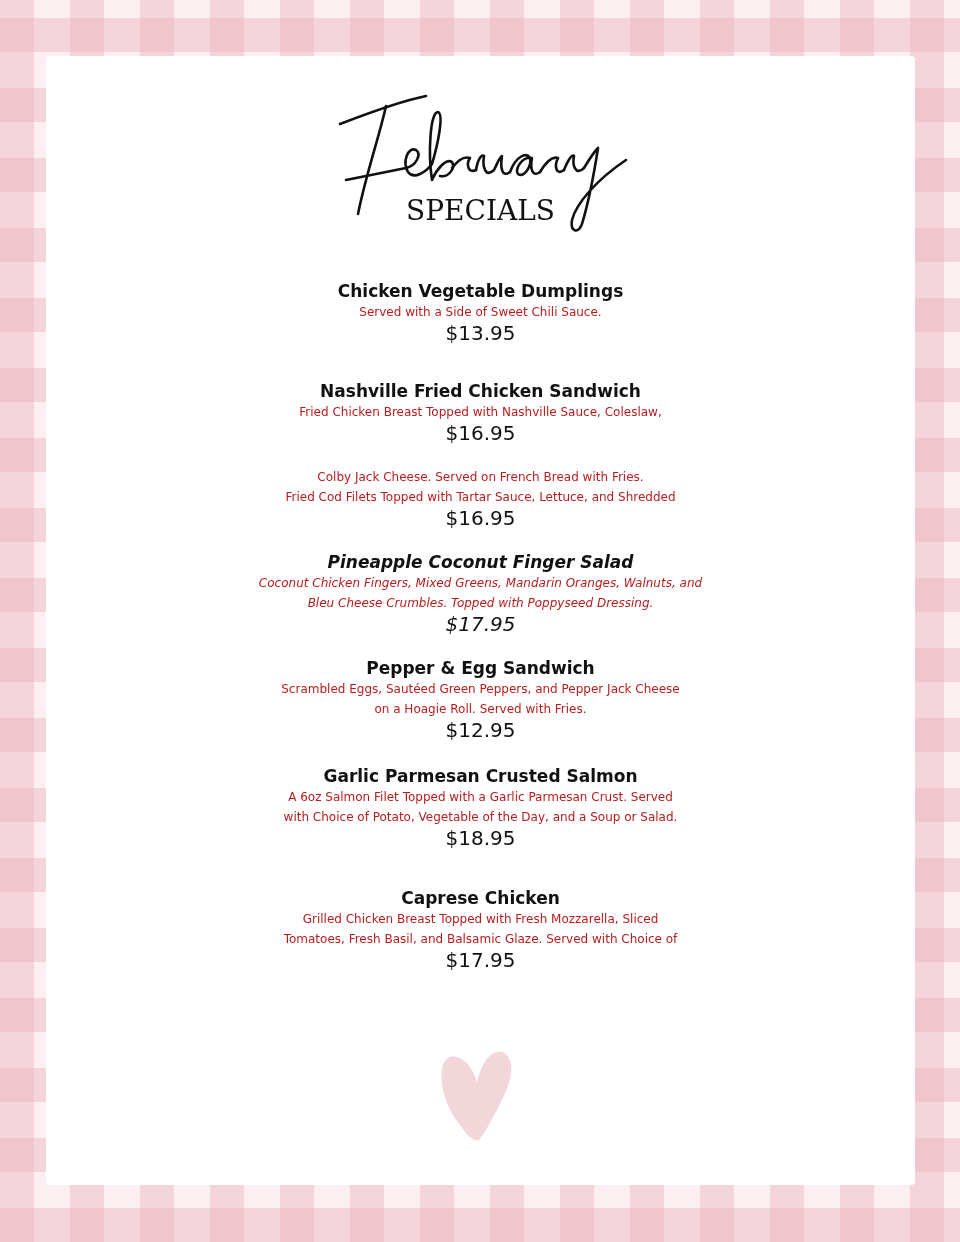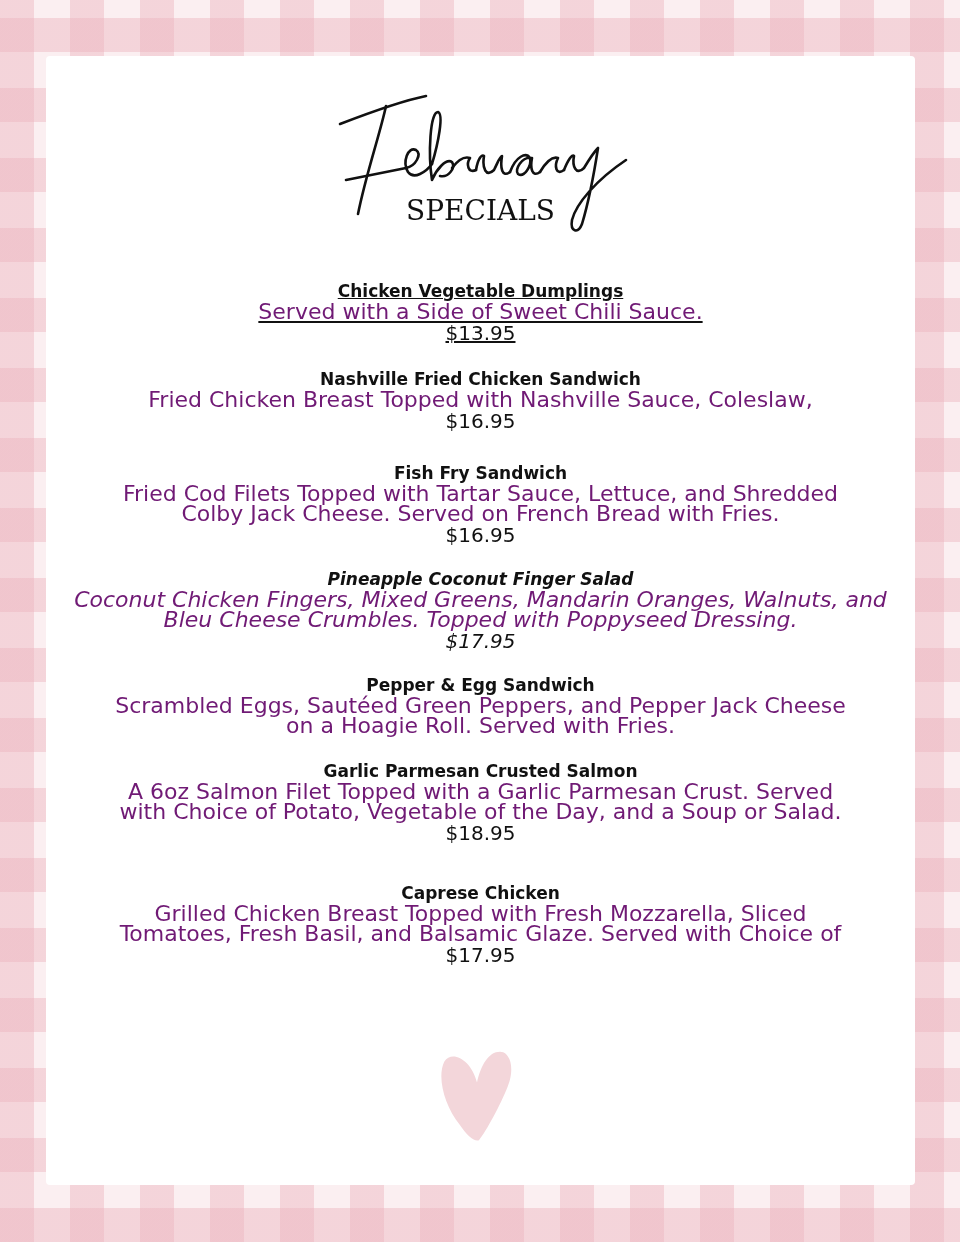--- a/index.html
+++ b/index.html
@@ -22,21 +22,21 @@
     }
     .script-title svg { width: 100%; height: 100%; }
     .specials {
       position: absolute; left: 0; right: 0; top: 118px; text-align: center;
       font-family: "DejaVu Serif", serif; font-size: 28px; letter-spacing: 0px;
       color: #111;
     }
     .menu { position: absolute; left: 0; right: 0; top: 224px; text-align: center; }
     .item { margin: 0 auto; }
     .item-name { font-weight: bold; font-size: 17px; line-height: 22px; color: #111; }
-    .item-desc { font-size: 22px; line-height: 20px; color: #701a75; }
+    .item-desc { font-size: 12px; line-height: 20px; color: #b91c1c; }
     .item-price { font-size: 20px; line-height: 22px; color: #111; }
     .heart { position: absolute; left: 392px; top: 992px; width: 78px; height: 96px; }
   </style>
 </head>
 <body>
 
 <div class="card">
   <div class="title-wrap">
     <div class="script-title" aria-label="February">
       <svg viewBox="0 0 320 150" fill="none" stroke="#111" stroke-width="2.6" stroke-linecap="round" stroke-linejoin="round">
@@ -57,50 +57,50 @@
 
         <path d="M214 88 C220 78, 226 72, 232 74 C228 82, 230 92, 238 86"></path>
 
         <path d="M238 86 C242 76, 246 70, 248 72 C246 82, 250 92, 258 84 C264 74, 270 66, 272 64 C268 90, 262 120, 256 140 C252 150, 244 148, 246 136 C250 120, 270 96, 300 76"></path>
       </svg>
     </div>
     <div class="specials">SPECIALS</div>
   </div>
 
   <div class="menu">
-    <div class="item" style="margin-bottom:24px;text-decoration:underline;">
+    <div class="item" style="margin-bottom:36px;">
       <div class="item-name">Chicken Vegetable Dumplings</div>
       <div class="item-desc">Served with a Side of Sweet Chili Sauce.</div>
       <div class="item-price">$13.95</div>
     </div>
 
-    <div class="item" style="margin-bottom:30px;">
+    <div class="item" style="margin-bottom:23px;">
       <div class="item-name">Nashville Fried Chicken Sandwich</div>
       <div class="item-desc">Fried Chicken Breast Topped with Nashville Sauce, Coleslaw,</div>
       <div class="item-price">$16.95</div>
     </div>
 
     <div class="item" style="margin-bottom:22px;">
-      <div class="item-name">Fish Fry Sandwich</div>
+      <div class="item-desc">Colby Jack Cheese. Served on French Bread with Fries.</div>
       <div class="item-desc">Fried Cod Filets Topped with Tartar Sauce, Lettuce, and Shredded</div>
-      <div class="item-desc">Colby Jack Cheese. Served on French Bread with Fries.</div>
       <div class="item-price">$16.95</div>
     </div>
 
     <div class="item" style="margin-bottom:22px;font-style:italic;">
       <div class="item-name">Pineapple Coconut Finger Salad</div>
       <div class="item-desc">Coconut Chicken Fingers, Mixed Greens, Mandarin Oranges, Walnuts, and</div>
       <div class="item-desc">Bleu Cheese Crumbles. Topped with Poppyseed Dressing.</div>
       <div class="item-price">$17.95</div>
     </div>
 
     <div class="item" style="margin-bottom:24px;">
       <div class="item-name">Pepper &amp; Egg Sandwich</div>
       <div class="item-desc">Scrambled Eggs, Sautéed Green Peppers, and Pepper Jack Cheese</div>
       <div class="item-desc">on a Hoagie Roll. Served with Fries.</div>
+      <div class="item-price">$12.95</div>
     </div>
 
     <div class="item" style="margin-bottom:38px;">
       <div class="item-name">Garlic Parmesan Crusted Salmon</div>
       <div class="item-desc">A 6oz Salmon Filet Topped with a Garlic Parmesan Crust. Served</div>
       <div class="item-desc">with Choice of Potato, Vegetable of the Day, and a Soup or Salad.</div>
       <div class="item-price">$18.95</div>
     </div>
 
     <div class="item">

